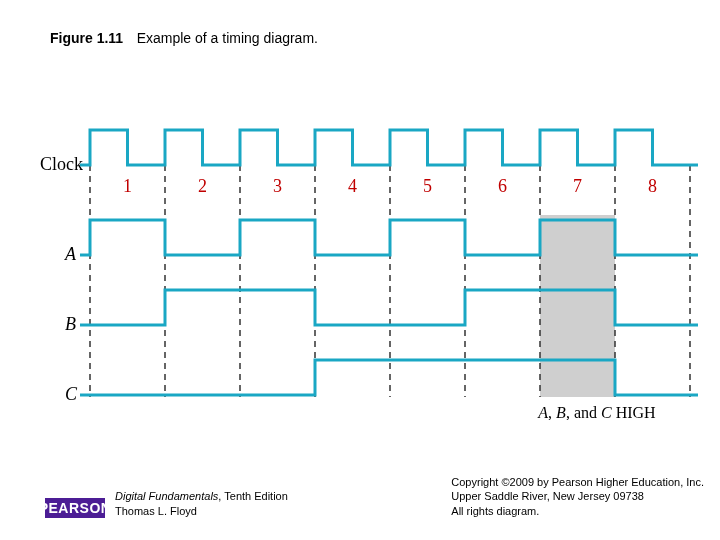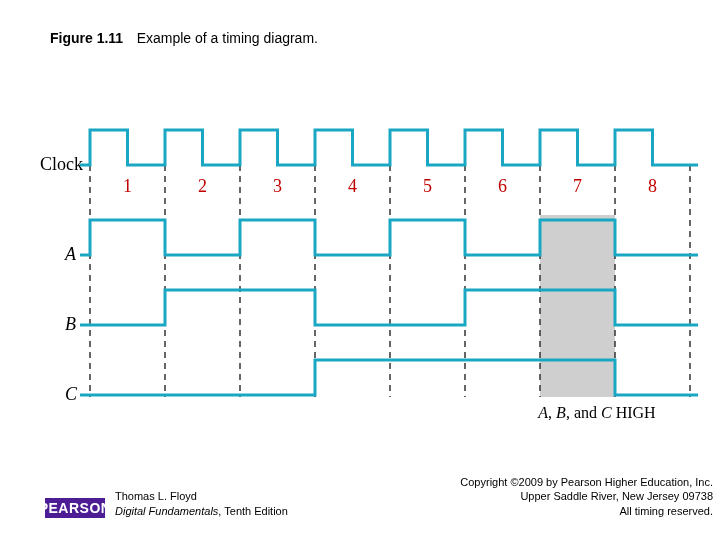--- a/index.html
+++ b/index.html
@@ -62,23 +62,23 @@
   }
   .book-info {
     position: absolute;
     left: 115px;
     bottom: 10px;
     line-height: 1.3;
   }
   .book-info .title { font-style: italic; }
   .copyright {
     position: absolute;
-    right: 7px;
+    right: 16px;
     bottom: 10px;
-    text-align: right;
+    text-align: left;
     line-height: 1.3;
   }
   svg text.siglabel {
     font-family: "Times New Roman", Times, serif;
     font-size: 18px;
   }
   svg text.it {
     font-style: italic;
   }
   svg text.num {
@@ -174,25 +174,25 @@
 
       <text class="annot" x="557" y="318">
         <tspan font-style="italic">A</tspan><tspan>, </tspan><tspan font-style="italic">B</tspan><tspan>, and </tspan><tspan font-style="italic">C</tspan><tspan> HIGH</tspan>
       </text>
     </svg>
   </div>
 
   <div class="footer">
     <div class="pearson-logo">PEARSON</div>
     <div class="book-info">
-      <div>Thomas L. Floyd</div>
       <div>
         <span class="title">Digital Fundamentals</span><span>, Tenth Edition</span>
       </div>
+      <div>Thomas L. Floyd</div>
     </div>
     <div class="copyright">
       <div>Copyright ©2009 by Pearson Higher Education, Inc.</div>
       <div>Upper Saddle River, New Jersey 09738</div>
-      <div>All timing reserved.</div>
+      <div>All rights diagram.</div>
     </div>
   </div>
 
 </div>
 
 </body></html>

